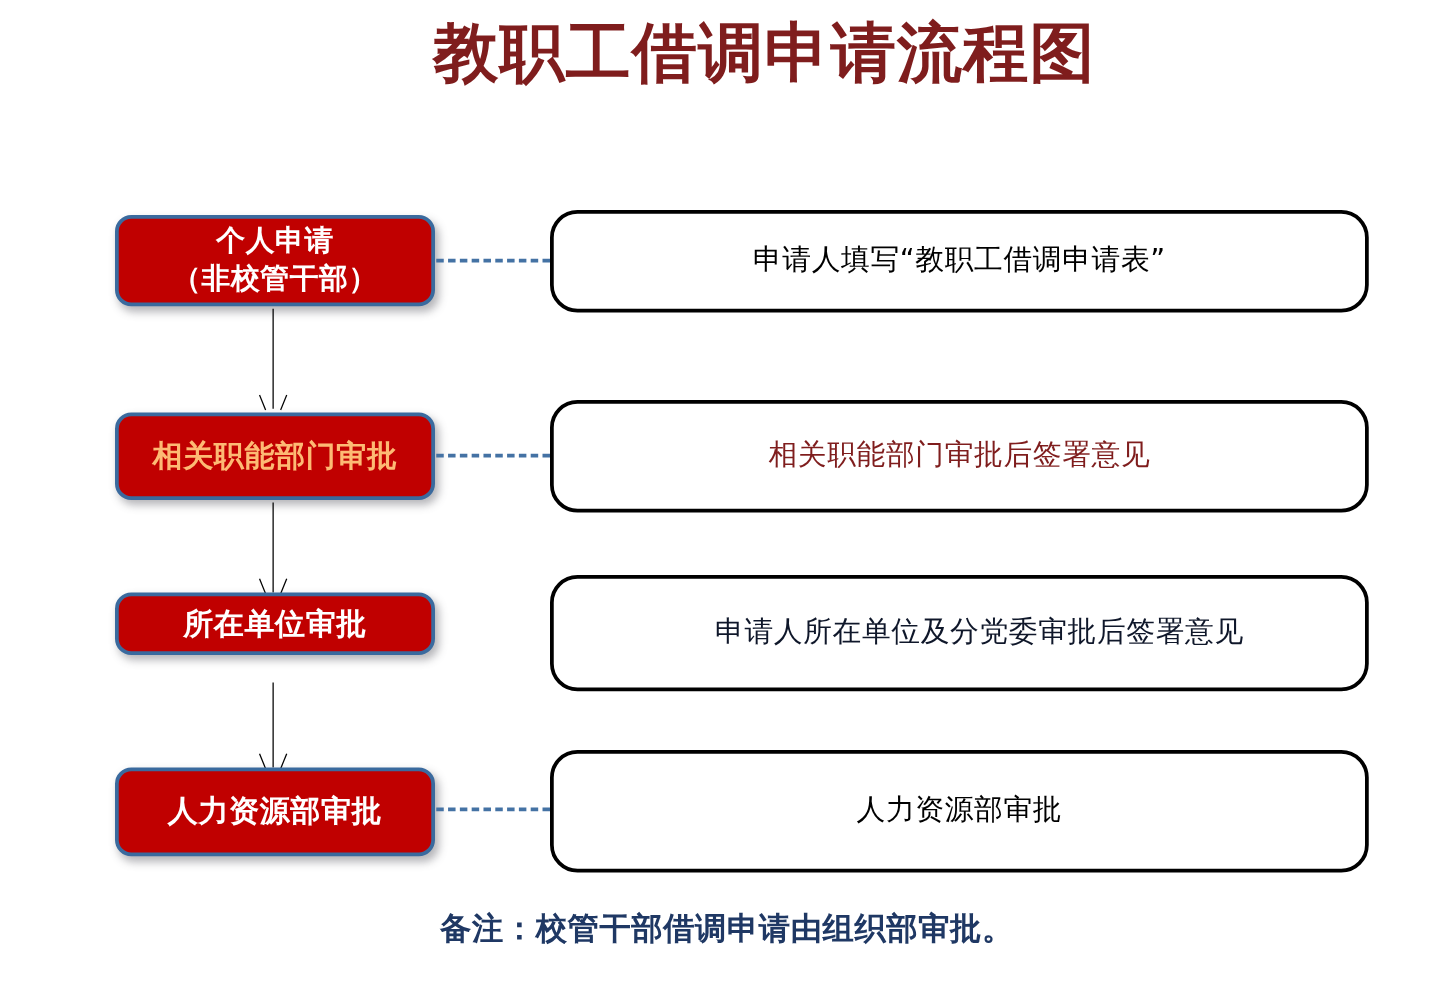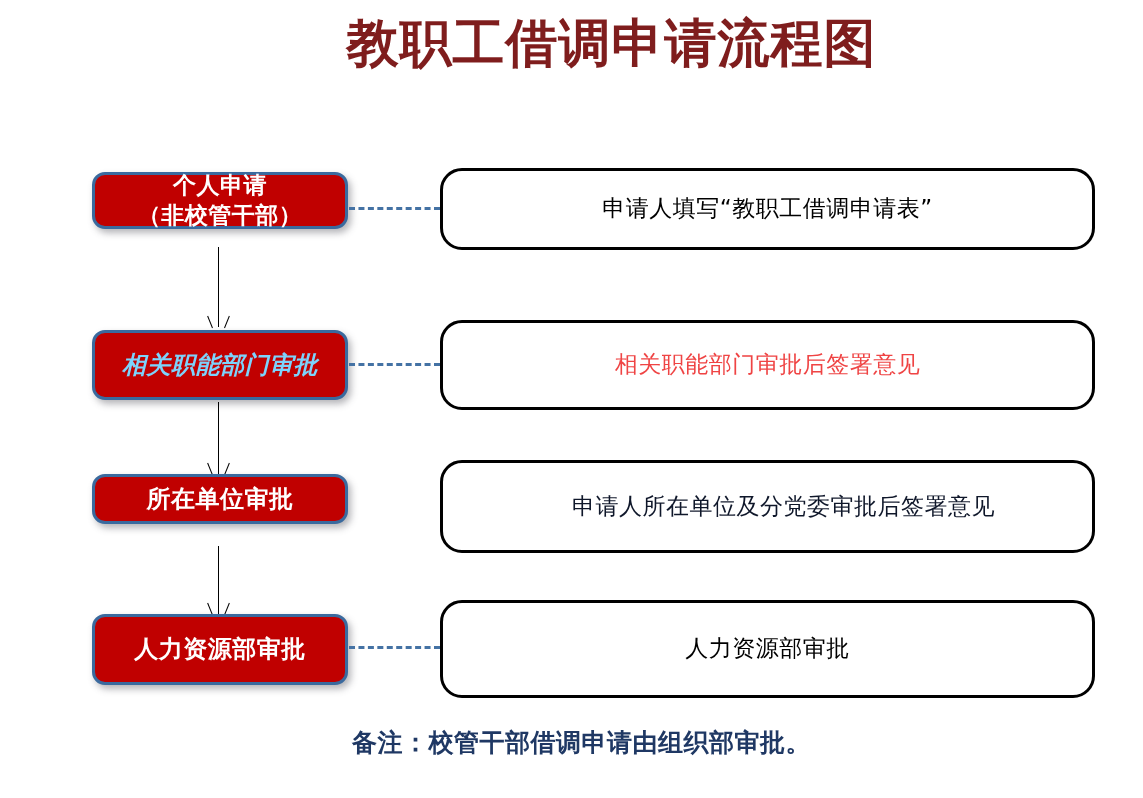--- a/index.html
+++ b/index.html
@@ -155,41 +155,41 @@
   }
 </style>
 </head>
 <body>
 
 <div id="canvas" style="background: rgb(255, 255, 255);">
 
   <div id="page-title" style="color: #7f1d1d; padding-left: 40px;">教职工借调申请流程图</div>
 
   <div class="flow-row">
-    <div class="stage-box" style="top: 172px; height: 57px; background: rgb(192, 0, 0); border-color: rgb(58, 106, 158);">
+    <div class="stage-box" style="top: 172px; height: 73px; background: rgb(192, 0, 0); border-color: rgb(58, 106, 158);">
       <span class="stage-label two-line" style="color: rgb(255, 255, 255);">个人申请
 （非校管干部）</span>
     </div>
     <div class="dash-connector" style="top: 207px; border-top-color: rgb(68, 114, 164);"></div>
     <div class="detail-box" style="top: 168px; height: 82px; background: rgb(255, 255, 255); border-color: rgb(0, 0, 0);">
       <span class="detail-label" style="color: rgb(0, 0, 0);">申请人填写“教职工借调申请表”</span>
     </div>
     <div class="arrow-connector" style="top: 247px; height: 80px;">
       <span class="shaft"></span>
       <span class="head"></span>
     </div>
   </div>
 
   <div class="flow-row">
     <div class="stage-box" style="top: 330px; height: 70px; background: rgb(192, 0, 0); border-color: rgb(58, 106, 158);">
-      <span class="stage-label" style="color: #7dd3fc; font-style: italic;">相关职能部门审批</span>
+      <span class="stage-label" style="color: #fdba74;">相关职能部门审批</span>
     </div>
     <div class="dash-connector" style="top: 363px; border-top-color: rgb(68, 114, 164);"></div>
     <div class="detail-box" style="top: 320px; height: 90px; background: rgb(255, 255, 255); border-color: rgb(0, 0, 0);">
-      <span class="detail-label" style="color: #ef4444;">相关职能部门审批后签署意见</span>
+      <span class="detail-label" style="color: #7f1d1d;">相关职能部门审批后签署意见</span>
     </div>
     <div class="arrow-connector" style="top: 402px; height: 72px;">
       <span class="shaft"></span>
       <span class="head"></span>
     </div>
   </div>
 
   <div class="flow-row">
     <div class="stage-box" style="top: 474px; height: 50px; background: rgb(192, 0, 0); border-color: rgb(58, 106, 158);">
       <span class="stage-label" style="color: rgb(255, 255, 255);">所在单位审批</span>

